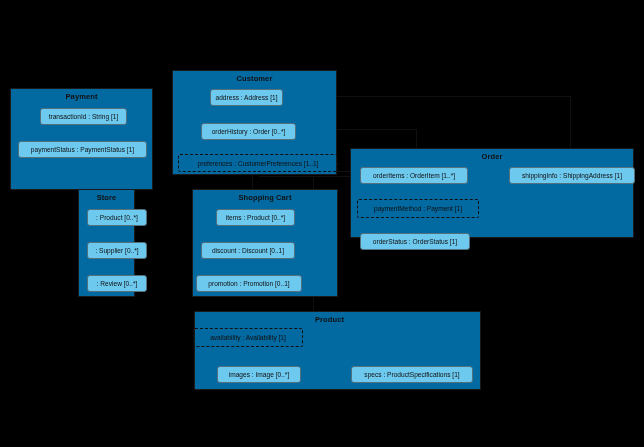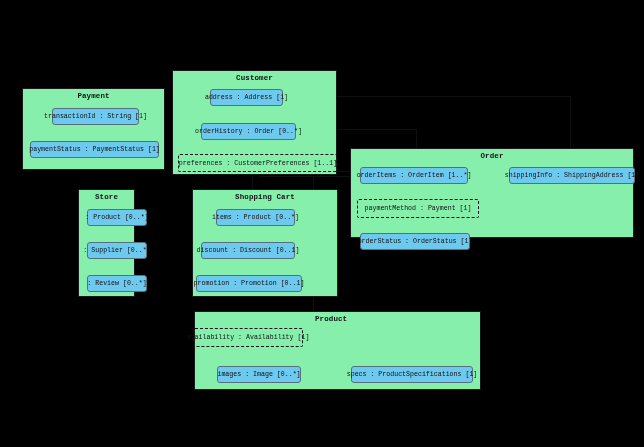--- a/index.html
+++ b/index.html
@@ -5,24 +5,23 @@
   html,body{margin:0;padding:0;background:#000;}
   #canvas{
     position:relative;
     width:644px;height:447px;
     background:#000000;
     overflow:hidden;
     font-family:"Liberation Sans","DejaVu Sans",sans-serif;
   }
   .cls{
     position:absolute;
-    background:#86efac;
+    background:#0369a1;
     border:1.5px solid #1a1a1a;
     box-sizing:border-box;
-    font-family:Liberation Mono, monospace;
   }
   .cls-title{
     position:absolute;
     left:0;right:0;
     top:3px;
     text-align:center;
     font-size:7.5px;
     font-weight:bold;
     color:#101010;
     letter-spacing:0.1px;
@@ -75,21 +74,21 @@
   <div class="conn h" style="left:313px;top:171px;width:46px;"></div>
   <div class="conn h" style="left:259px;top:176px;width:100px;"></div>
 
   <div class="conn v" style="left:252px;top:171px;height:41px;"></div>
 
   <div class="conn v" style="left:313px;top:176px;height:163px;"></div>
   <div class="conn h" style="left:296px;top:338px;width:18px;"></div>
 
   <div class="conn v" style="left:570px;top:150px;height:24px;"></div>
 
-  <div class="cls" style="left:10px;top:88px;width:143px;height:82px;margin-left:12px;">
+  <div class="cls" style="left:10px;top:88px;width:143px;height:102px;">
     <div class="cls-title">Payment</div>
     <div class="attr" style="left:29px;top:19px;width:87px;height:17px;">transactionId : String [1]</div>
     <div class="attr" style="left:7px;top:52px;width:129px;height:17px;">paymentStatus : PaymentStatus [1]</div>
   </div>
 
   <div class="cls" style="left:172px;top:70px;width:165px;height:105px;">
     <div class="cls-title">Customer</div>
     <div class="attr" style="left:37px;top:18px;width:73px;height:17px;">address : Address [1]</div>
     <div class="attr" style="left:28px;top:52px;width:95px;height:17px;">orderHistory : Order [0..*]</div>
     <div class="attr dashed" style="left:5px;top:83px;width:160px;height:18px;">preferences : CustomerPreferences [1..1]</div>

